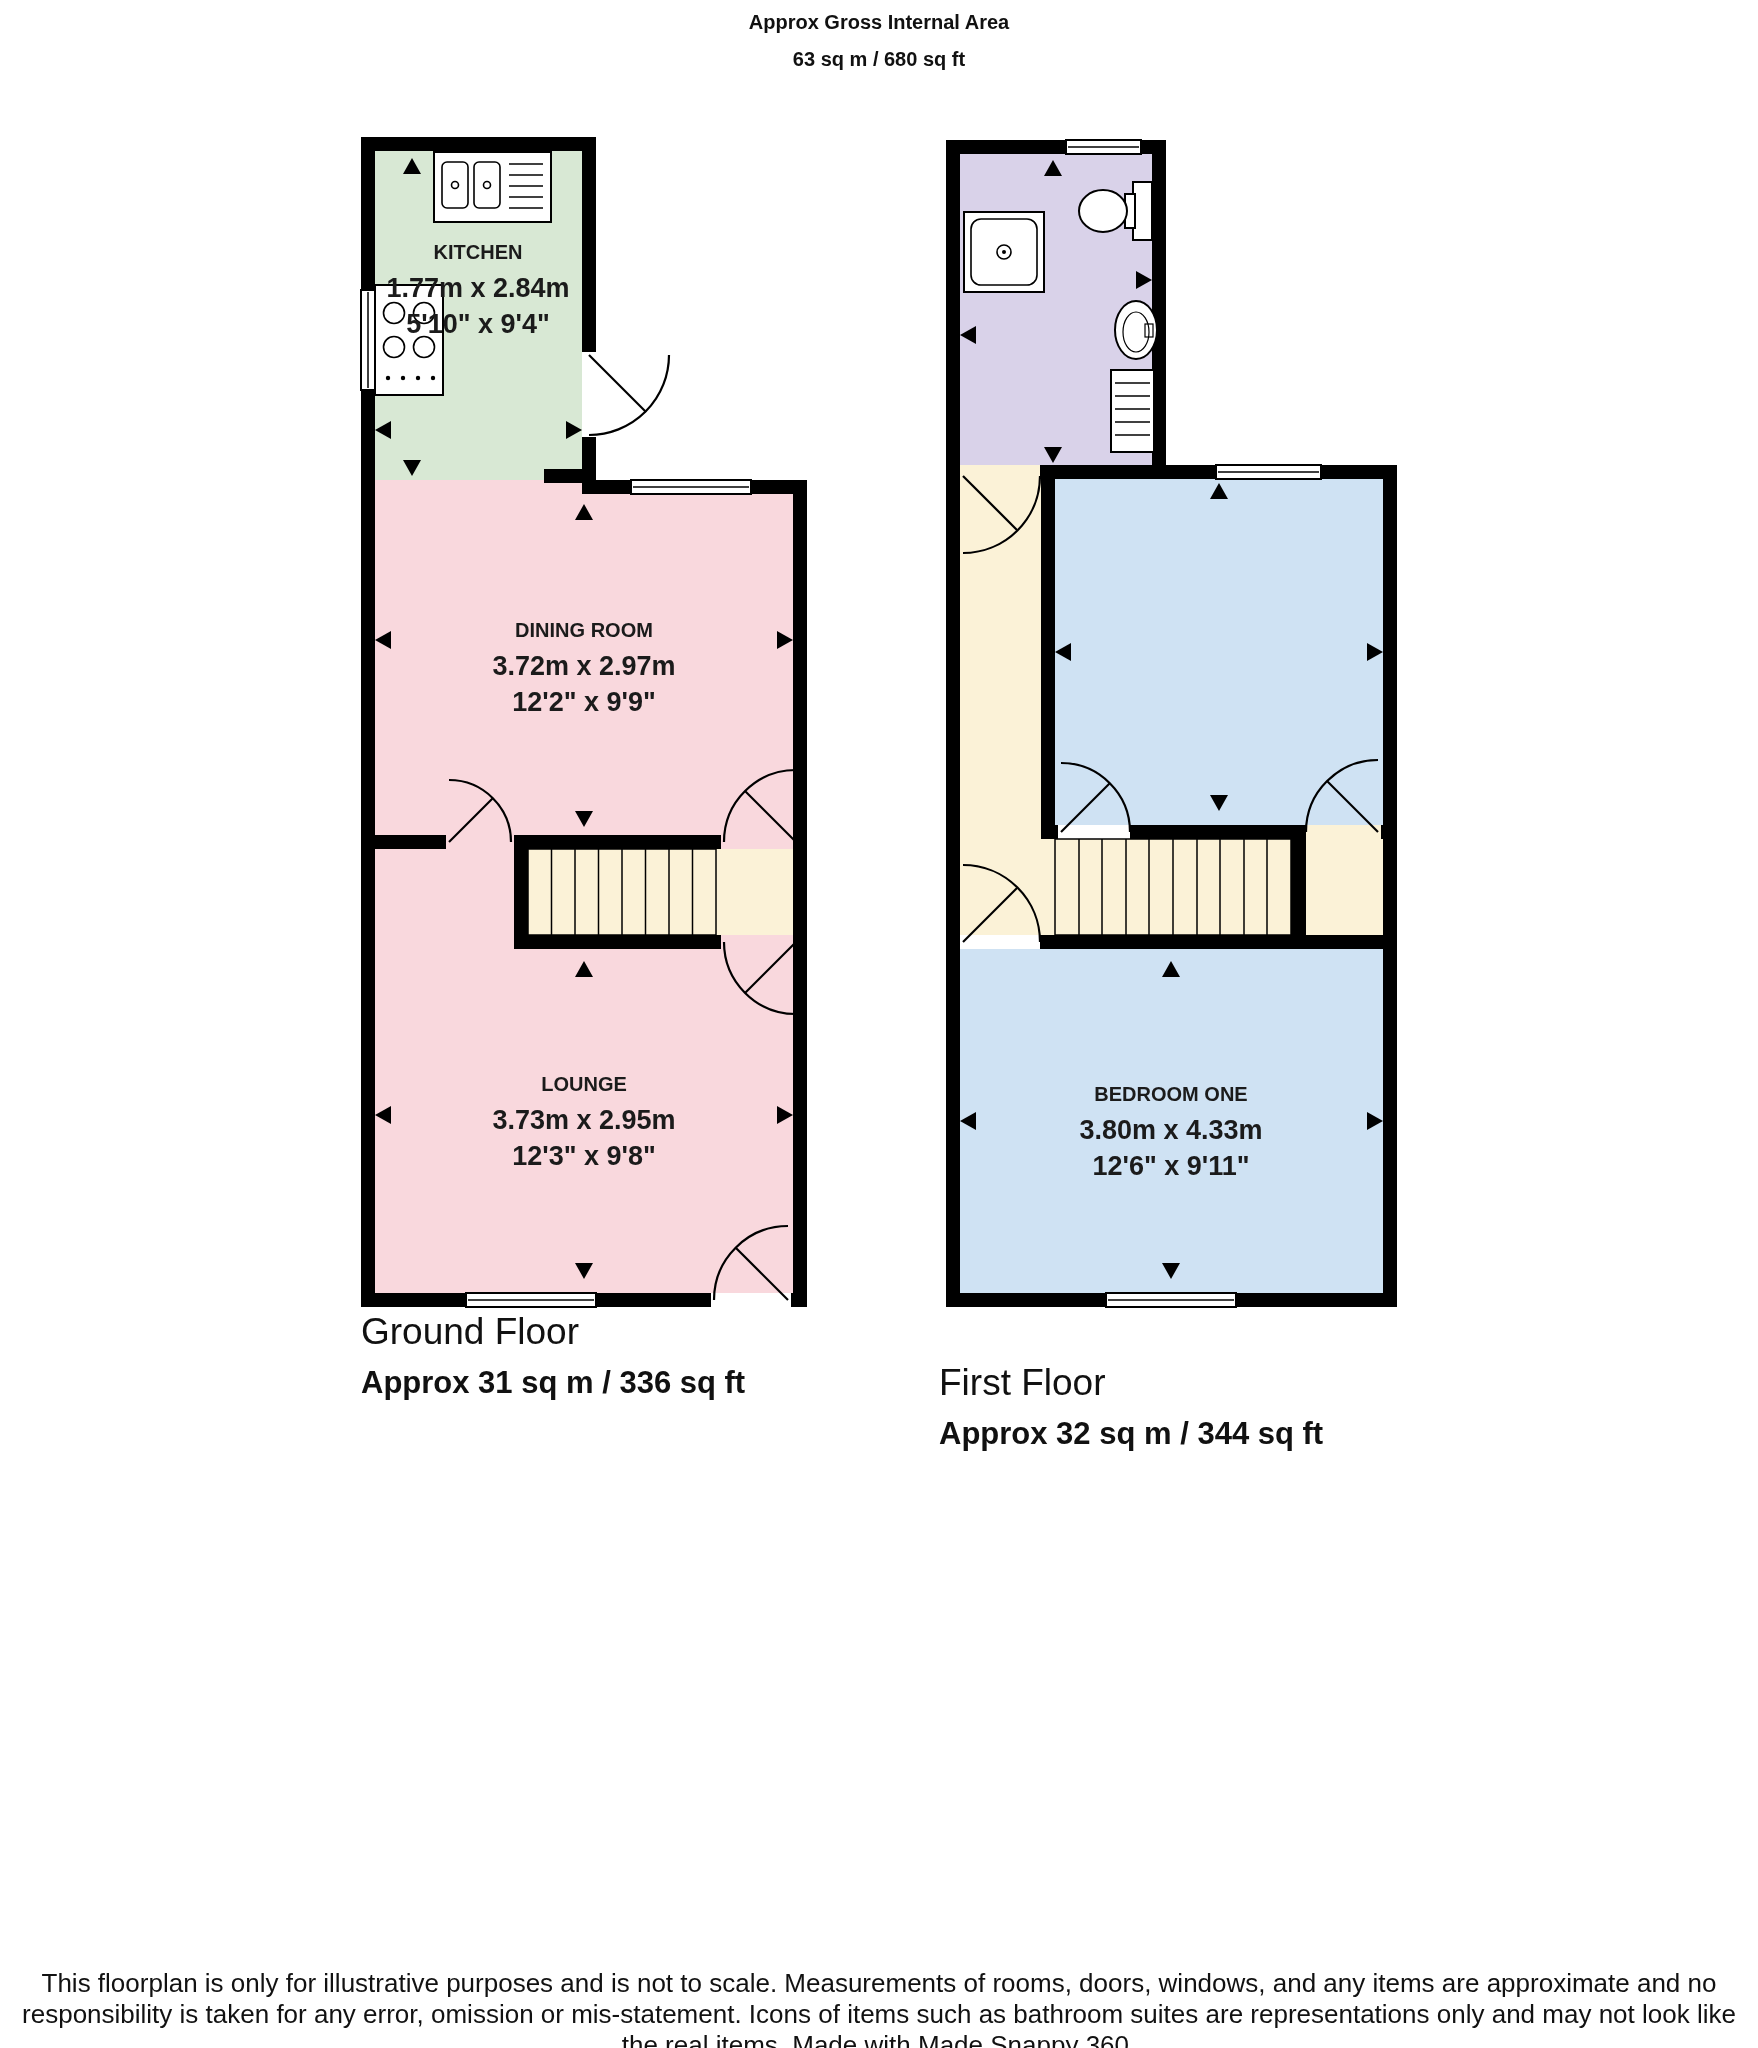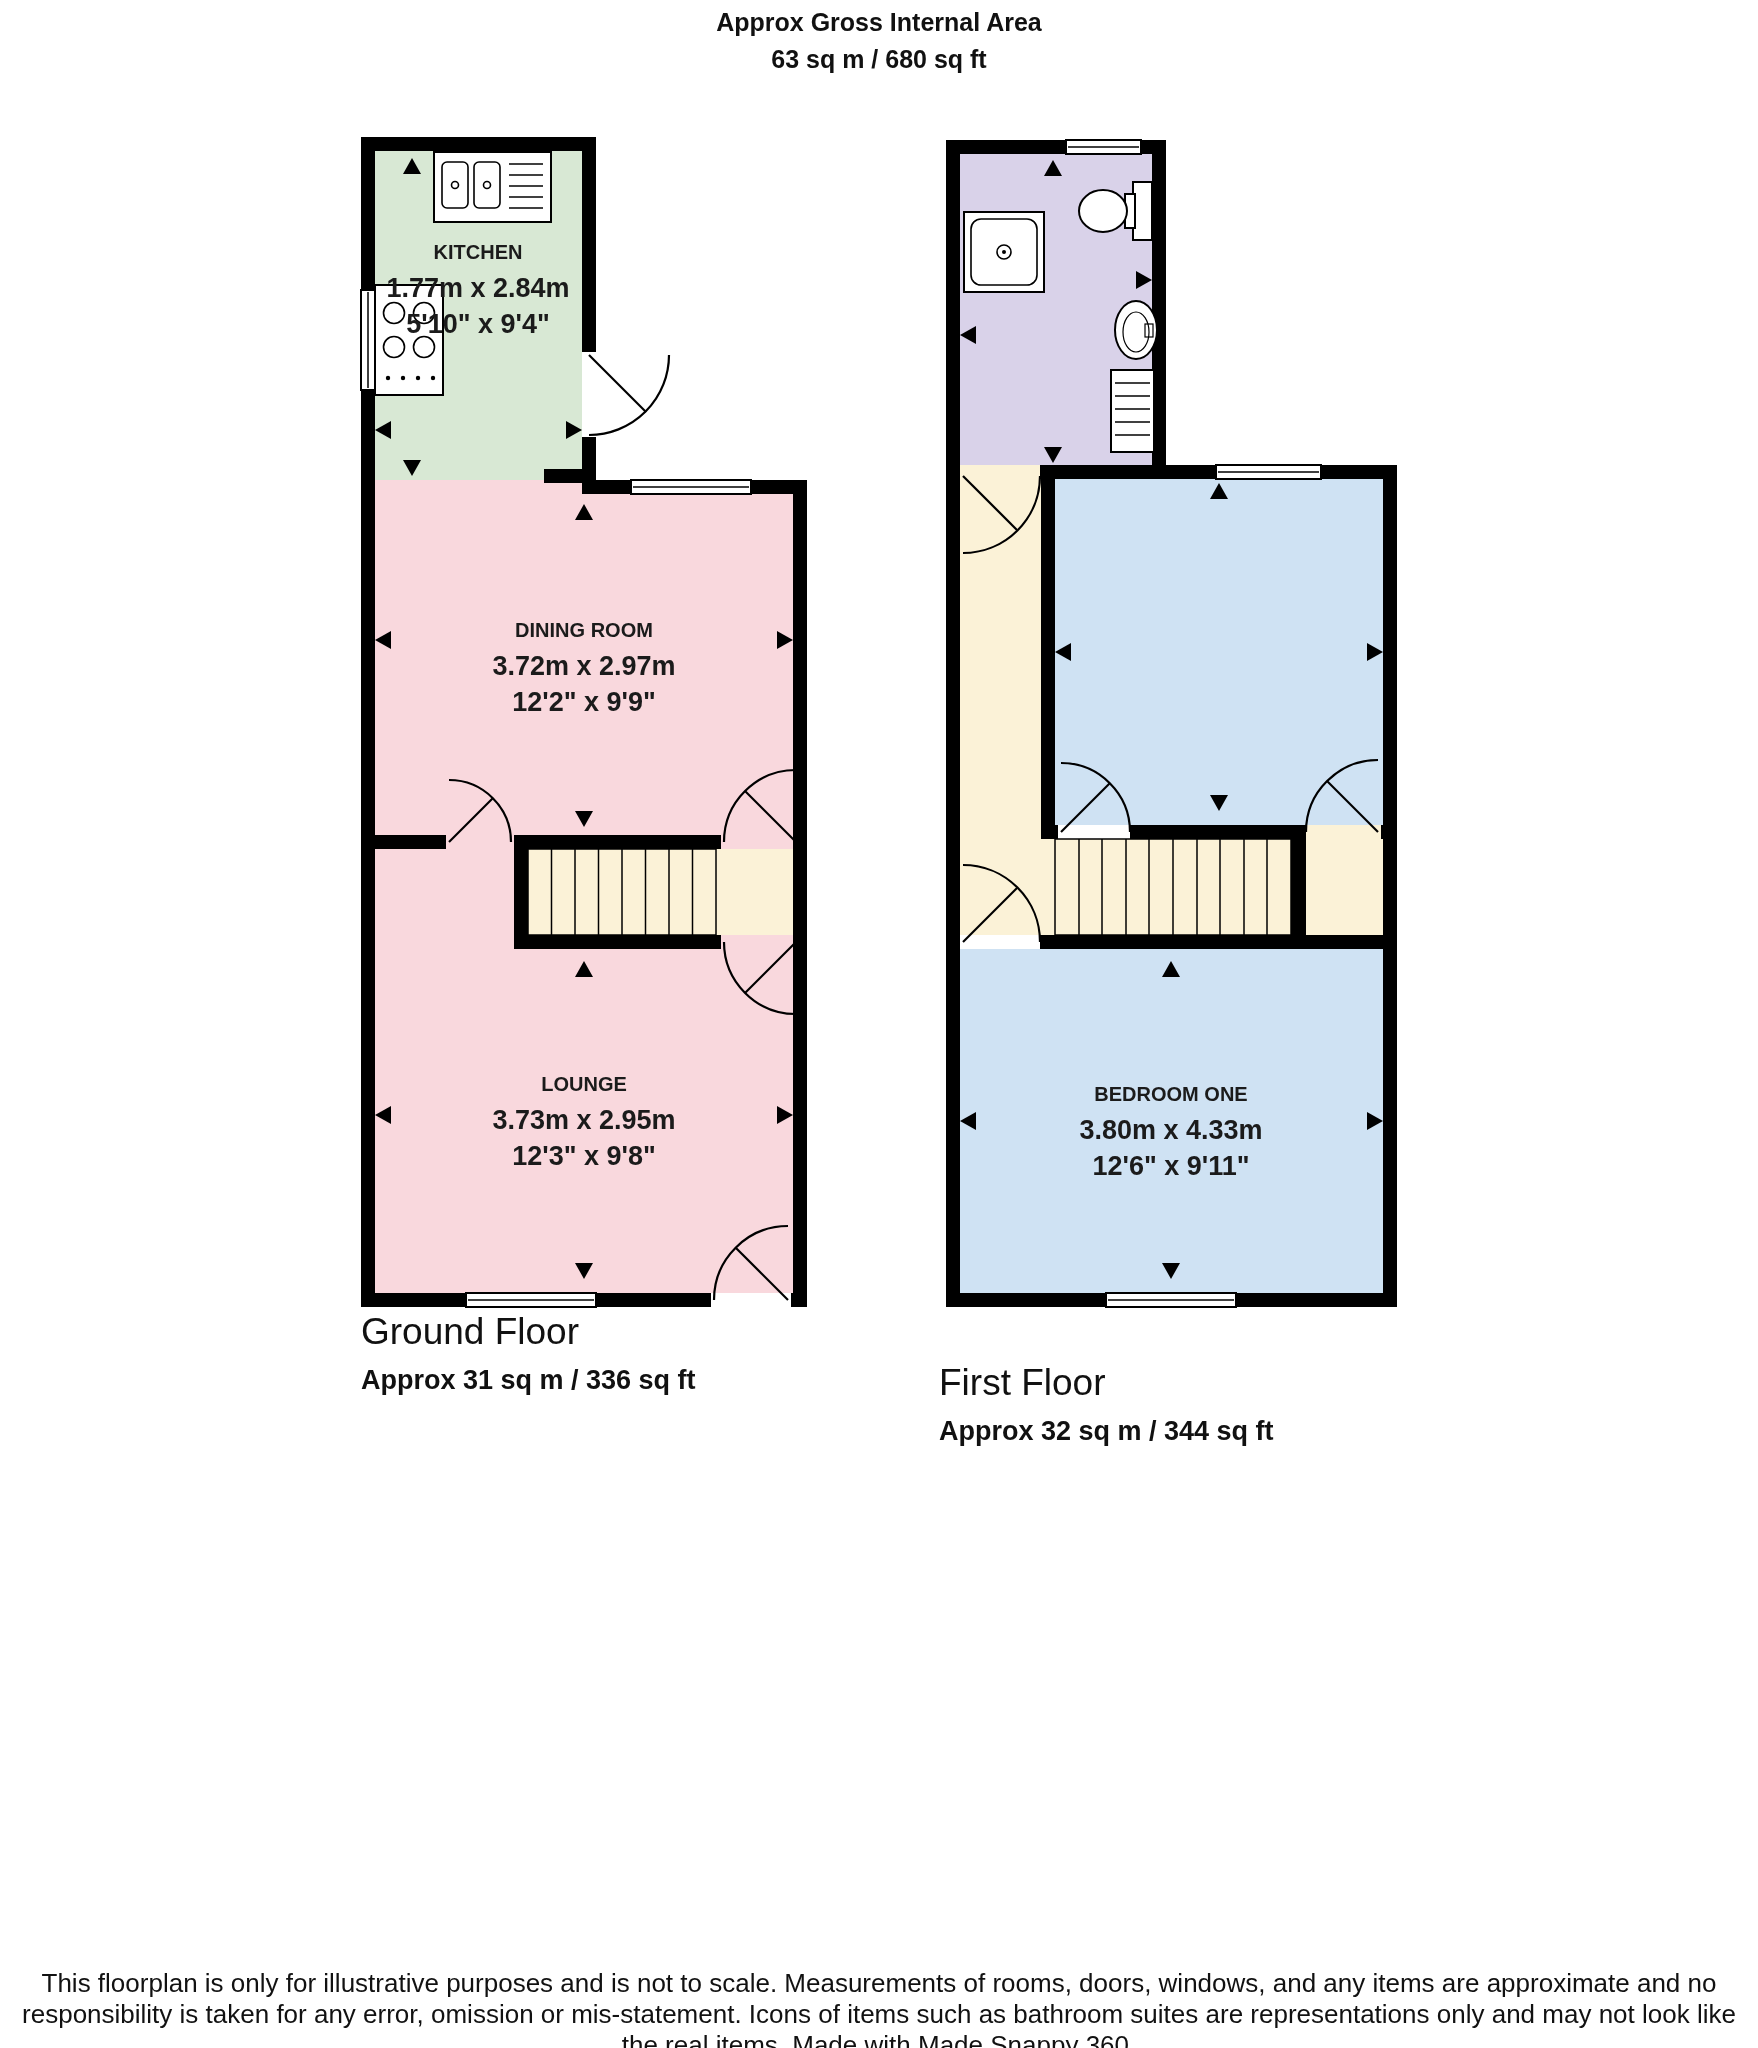--- a/index.html
+++ b/index.html
@@ -1,37 +1,37 @@
 <!DOCTYPE html>
 <html><head>
 <meta charset="utf-8">
 <style>
   html,body{margin:0;padding:0;background:#fff;}
   .page{position:relative;width:1758px;height:2048px;background:#fff;overflow:hidden;
         font-family:"Liberation Sans",sans-serif;color:#111;}
   .header{position:absolute;top:4px;left:0;width:100%;text-align:center;}
-  .header .h-line{display:block;font-weight:bold;font-size:25px;line-height:37px;color:#111;}
+  .header .h-line{display:block;font-weight:bold;font-size:20px;line-height:37px;color:#111;}
   svg.plan{position:absolute;}
   .w{fill:#000;}
   .win{fill:#fff;stroke:#000;stroke-width:2;}
   .winline{stroke:#000;stroke-width:1.5;}
   .door{fill:none;stroke:#000;stroke-width:2.2;}
   .leaf{stroke:#000;stroke-width:2.2;}
   .fx{fill:#fff;stroke:#000;stroke-width:2;}
   .fxl{fill:none;stroke:#000;stroke-width:1.6;}
   .fxthin{fill:none;stroke:#000;stroke-width:1.2;}
   .arrow{fill:#000;}
   .tread{stroke:#000;stroke-width:1.5;}
   .stairbox{fill:none;stroke:#000;stroke-width:1.5;}
   .room-label{position:absolute;text-align:center;color:#1b1b1b;}
   .room-name{display:block;font-weight:bold;font-size:20px;line-height:36px;}
   .room-dim{display:block;font-size:27px;line-height:36px;font-weight:bold;}
   .floor-caption{position:absolute;}
   .floor-name{font-size:37px;line-height:42px;font-weight:400;color:#111;}
-  .floor-area{font-size:27px;font-weight:bold;margin-top:12px;color:#111;}
+  .floor-area{font-size:31px;font-weight:bold;margin-top:12px;color:#111;}
   .footer{position:absolute;top:1968px;left:0;width:100%;text-align:center;}
   .footer p{margin:0 auto;max-width:1720px;font-size:26px;line-height:31px;color:#111;}
 </style>
 </head>
 <body>
 
 <div class="page">
 
   <div class="header">
     <span class="h-line">Approx Gross Internal Area</span>

